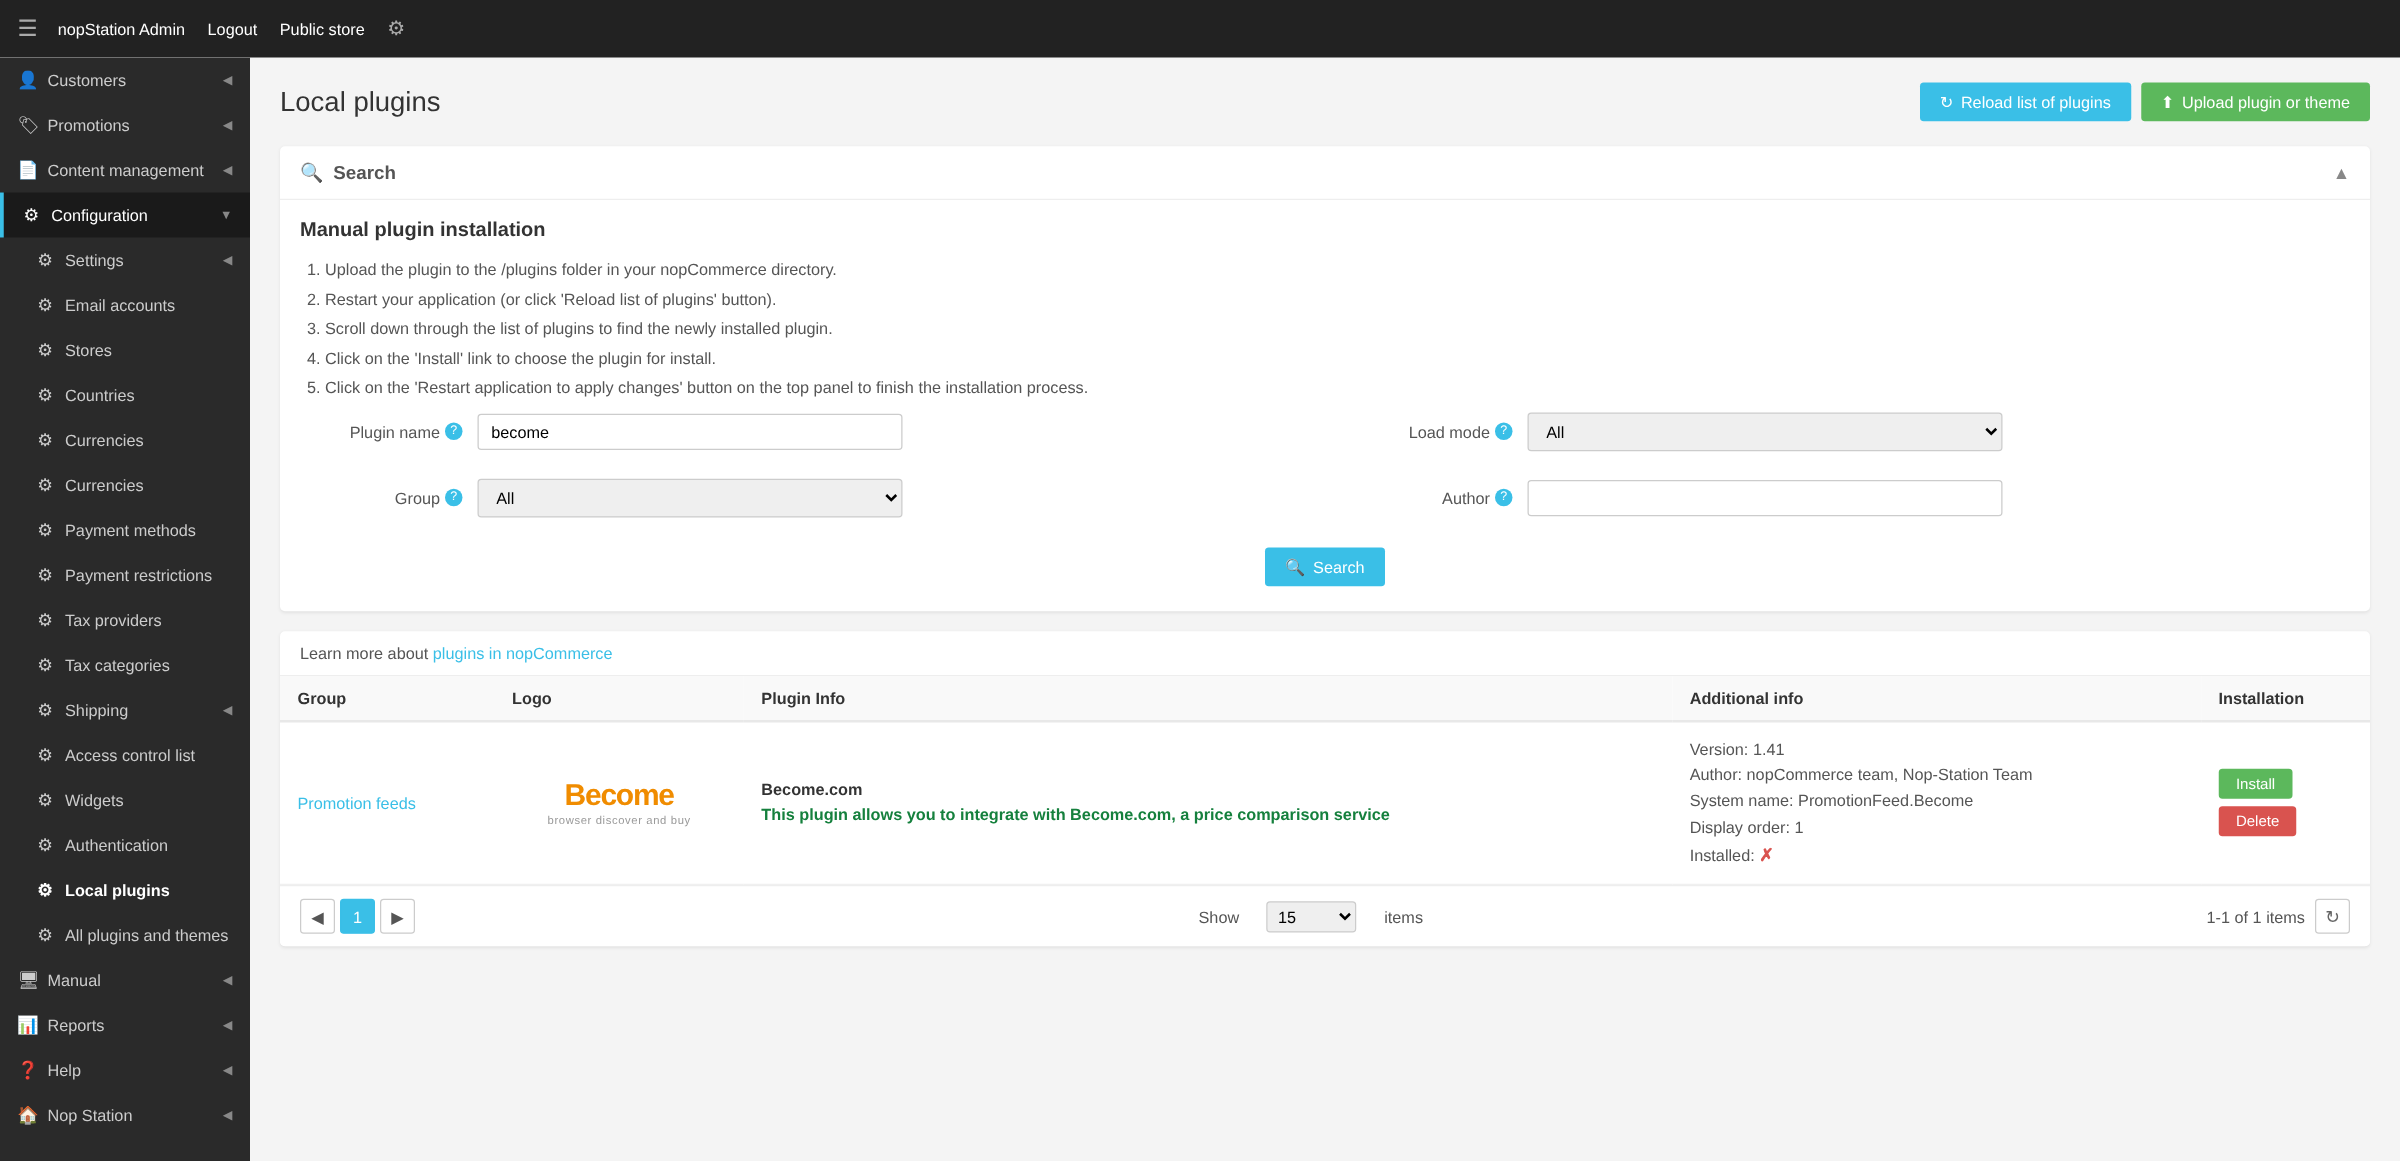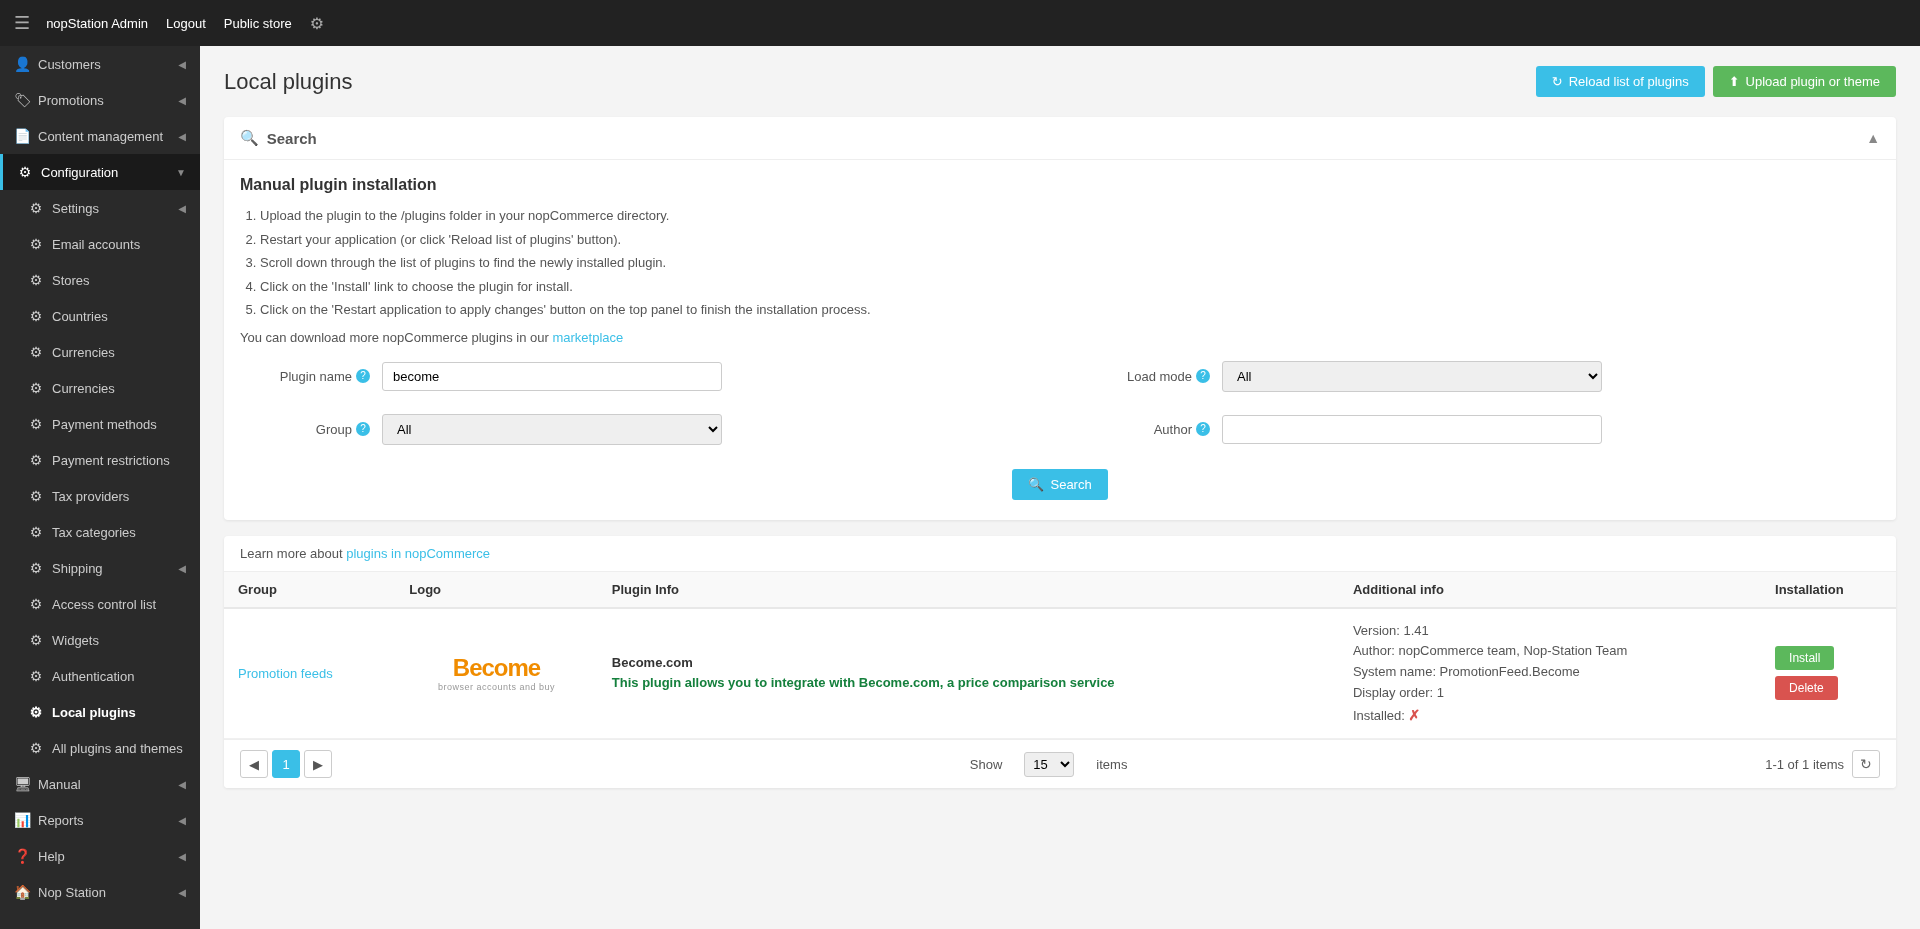--- a/index.html
+++ b/index.html
@@ -274,21 +274,21 @@
       display: flex;
       align-items: center;
       justify-content: center;
       font-size: 13px;
       color: #555;
     }
     .page-btn.active { background: #3abfe7; color: #fff; border-color: #3abfe7; }
     .show-items { display: flex; align-items: center; gap: 22px; color: #555; }
     .items-count { color: #555; font-size: 13px; }
     select.items-per-page {
-      width: 50px;
+      width: 72px;
       padding: 3px 4px;
       border: 1px solid #ccc;
       border-radius: 3px;
       font-size: 13px;
     }
     .refresh-btn {
       width: 28px; height: 28px;
       background: #fff;
       border: 1px solid #ccc;
       border-radius: 3px;
@@ -451,23 +451,20 @@
 
         <div>
           <div class="manual-install-title">Manual plugin installation</div>
           <ol class="install-steps">
             <li>Upload the plugin to the /plugins folder in your nopCommerce directory.</li>
             <li>Restart your application (or click 'Reload list of plugins' button).</li>
             <li>Scroll down through the list of plugins to find the newly installed plugin.</li>
             <li><span>Click on the 'Install' link to choose the plugin for install.</span></li>
             <li>Click on the 'Restart application to apply changes' button on the top panel to finish the installation process.</li>
           </ol>
-          <p class="install-note">
-            <span>You can download more nopCommerce plugins in our </span><a href="#">marketplace</a>
-          </p>
         </div>
 
         <div style="display:grid; grid-template-columns:1fr 1fr; gap: 10px 40px; margin-bottom:12px;">
 
           <div class="form-row">
             <label class="form-label">
               <span>Plugin name</span>
               <span class="help-icon">?</span>
             </label>
             <input type="text" class="form-control form-control-lg" value="become" style="">
@@ -534,21 +531,21 @@
           </tr>
         </thead>
         <tbody>
           <tr>
             <td>
               <a href="#" class="plugin-group-link">Promotion feeds</a>
             </td>
             <td>
               <div class="become-logo">
                 <span class="become-logo-text">Become</span>
-                <span class="become-logo-sub">browser accounts and buy</span>
+                <span class="become-logo-sub">browser discover and buy</span>
               </div>
             </td>
             <td>
               <div class="plugin-name">Become.com</div>
               <div class="plugin-desc">This plugin allows you to integrate with Become.com, a price comparison service</div>
             </td>
             <td>
               <div class="info-line">Version: 1.41</div>
               <div class="info-line">Author: nopCommerce team, Nop-Station Team</div>
               <div class="info-line">System name: PromotionFeed.Become</div>

